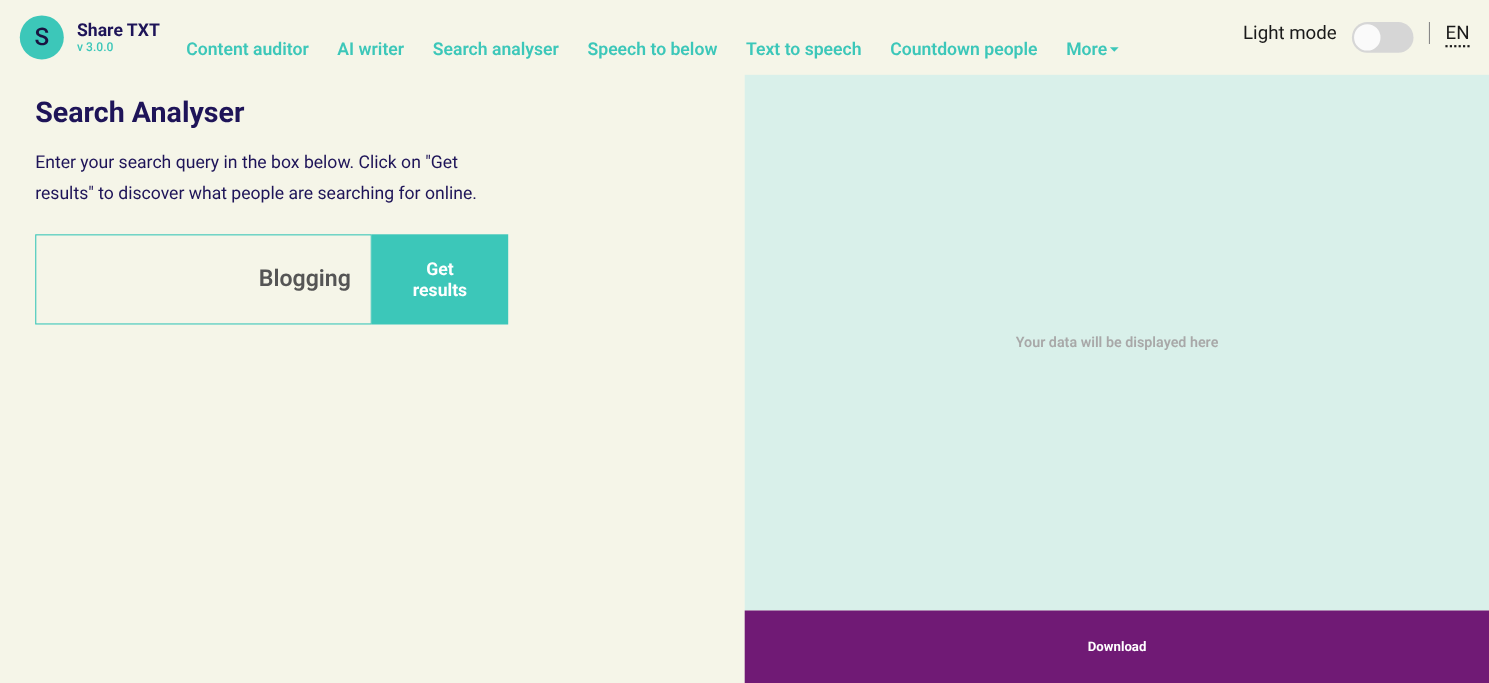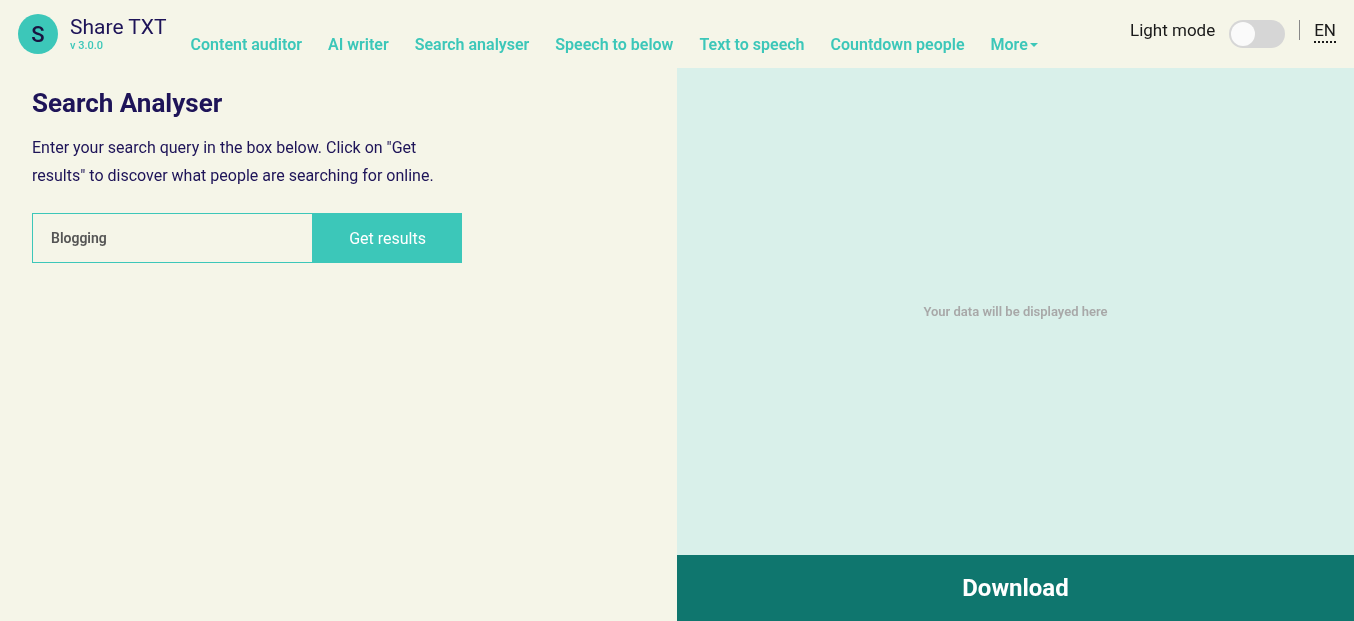--- a/index.html
+++ b/index.html
@@ -36,22 +36,22 @@
       justify-content: center;
       font-size: 22px;
       font-weight: 500;
       color: #1a1340;
     }
     .logo-text-wrap {
       display: flex;
       flex-direction: column;
     }
     .logo-title {
-      font-size: 21px;
-      font-weight: 400;
+      font-size: 16px;
+      font-weight: 700;
       color: #1e1458;
       line-height: 1.1;
     }
     .logo-version {
       font-size: 11px;
       color: #3cc7b9;
       font-weight: 500;
     }
     .nav {
       display: flex;
@@ -138,34 +138,35 @@
       margin-bottom: 23px;
     }
     .search-row {
       display: flex;
       max-width: 430px;
     }
     .search-input {
       flex: 1;
       border: 1px solid #3cc7b9;
       background: #f5f5e8;
-      padding: 16px 18px;
-      font-size: 14px;
+      padding: 28px 18px;
+      font-size: 21px;
       font-weight: 600;
       color: #555;
       outline: none;
       font-family: inherit;
+      text-align: right;
     }
     .get-results-btn {
       background: #3cc7b9;
       color: #fff;
       border: none;
       padding: 0 36px;
       font-size: 16px;
-      font-weight: 400;
+      font-weight: 700;
       cursor: pointer;
       font-family: inherit;
     }
     .right-panel {
       flex: 1;
       display: flex;
       flex-direction: column;
     }
     .data-area {
       flex: 1;
@@ -173,25 +174,25 @@
       display: flex;
       align-items: center;
       justify-content: center;
     }
     .data-placeholder {
       color: #a8a8a8;
       font-size: 13px;
       font-weight: 600;
     }
     .download-btn {
-      background: #0f766e;
+      background: #701a75;
       color: #fff;
       border: none;
       height: 66px;
-      font-size: 24px;
+      font-size: 12px;
       font-weight: 700;
       cursor: pointer;
       font-family: inherit;
     }
   </style>
 </head>
 <body>
 
 <div class="header">
   <div class="logo-area">

